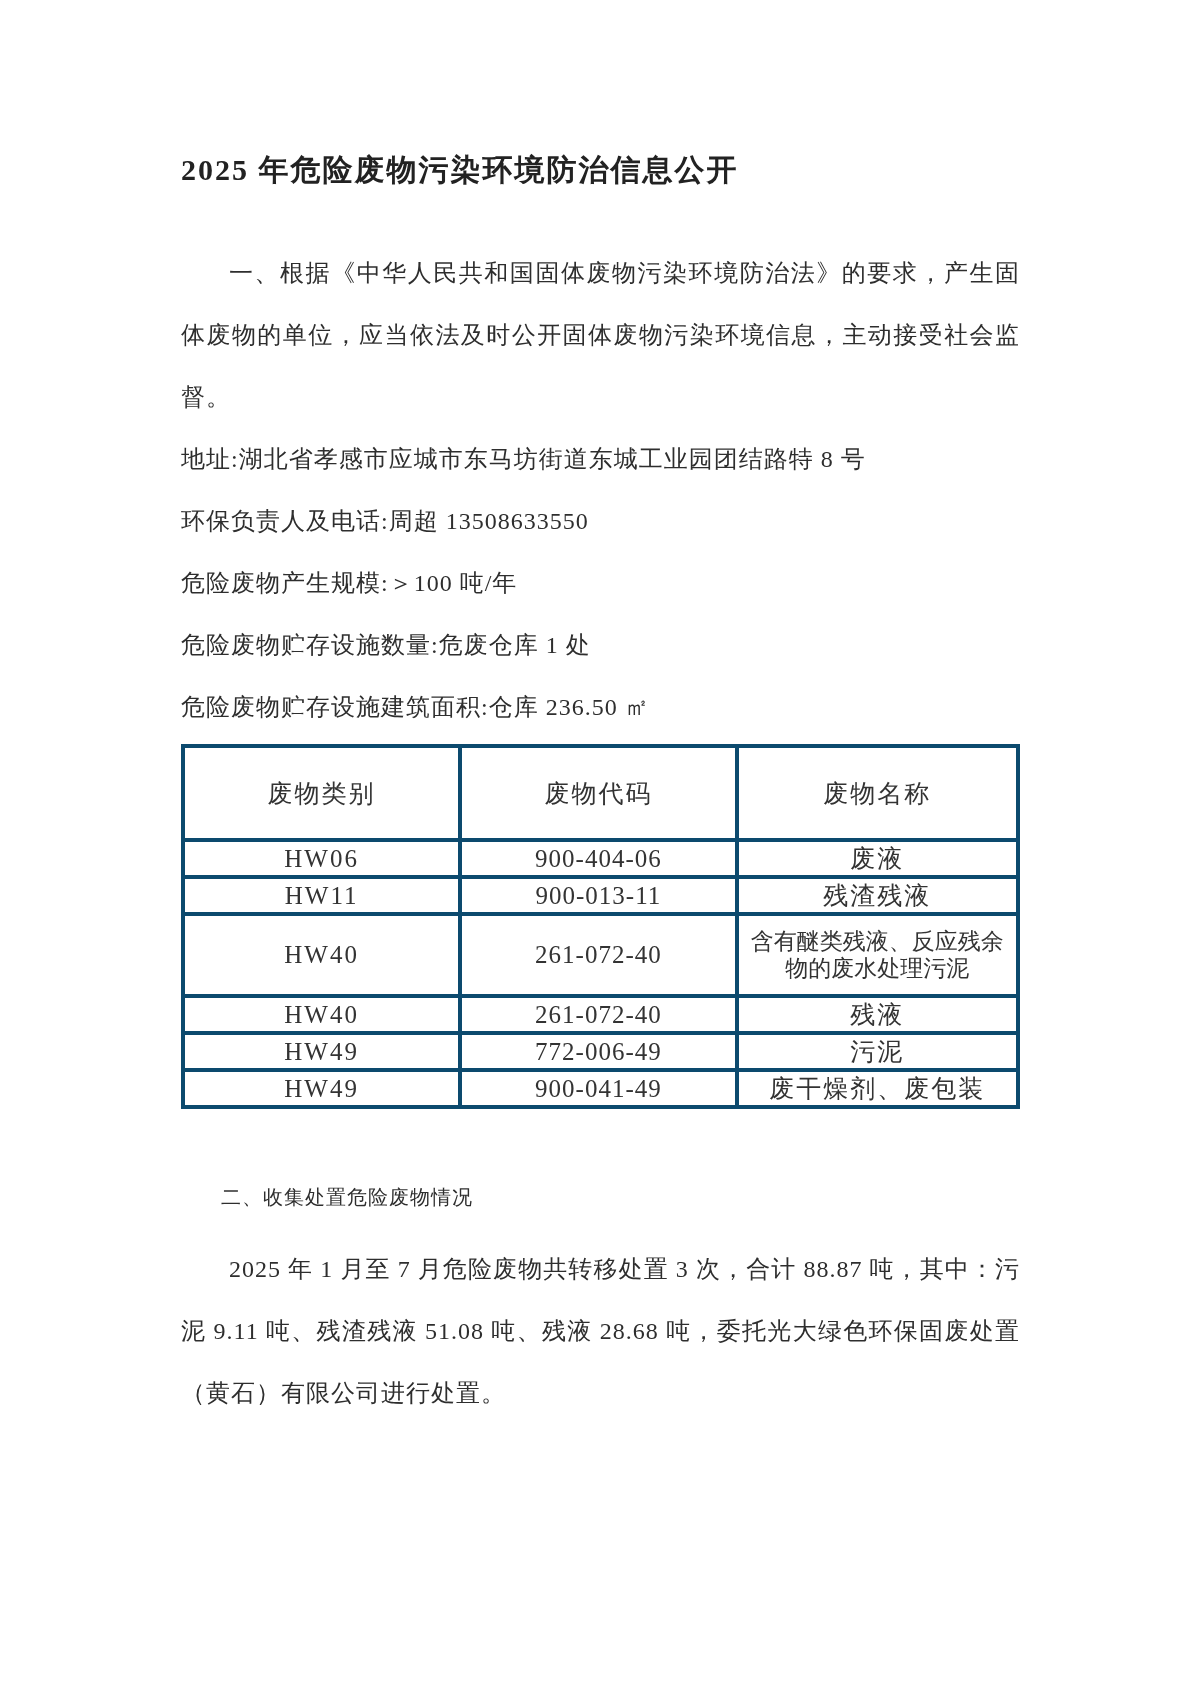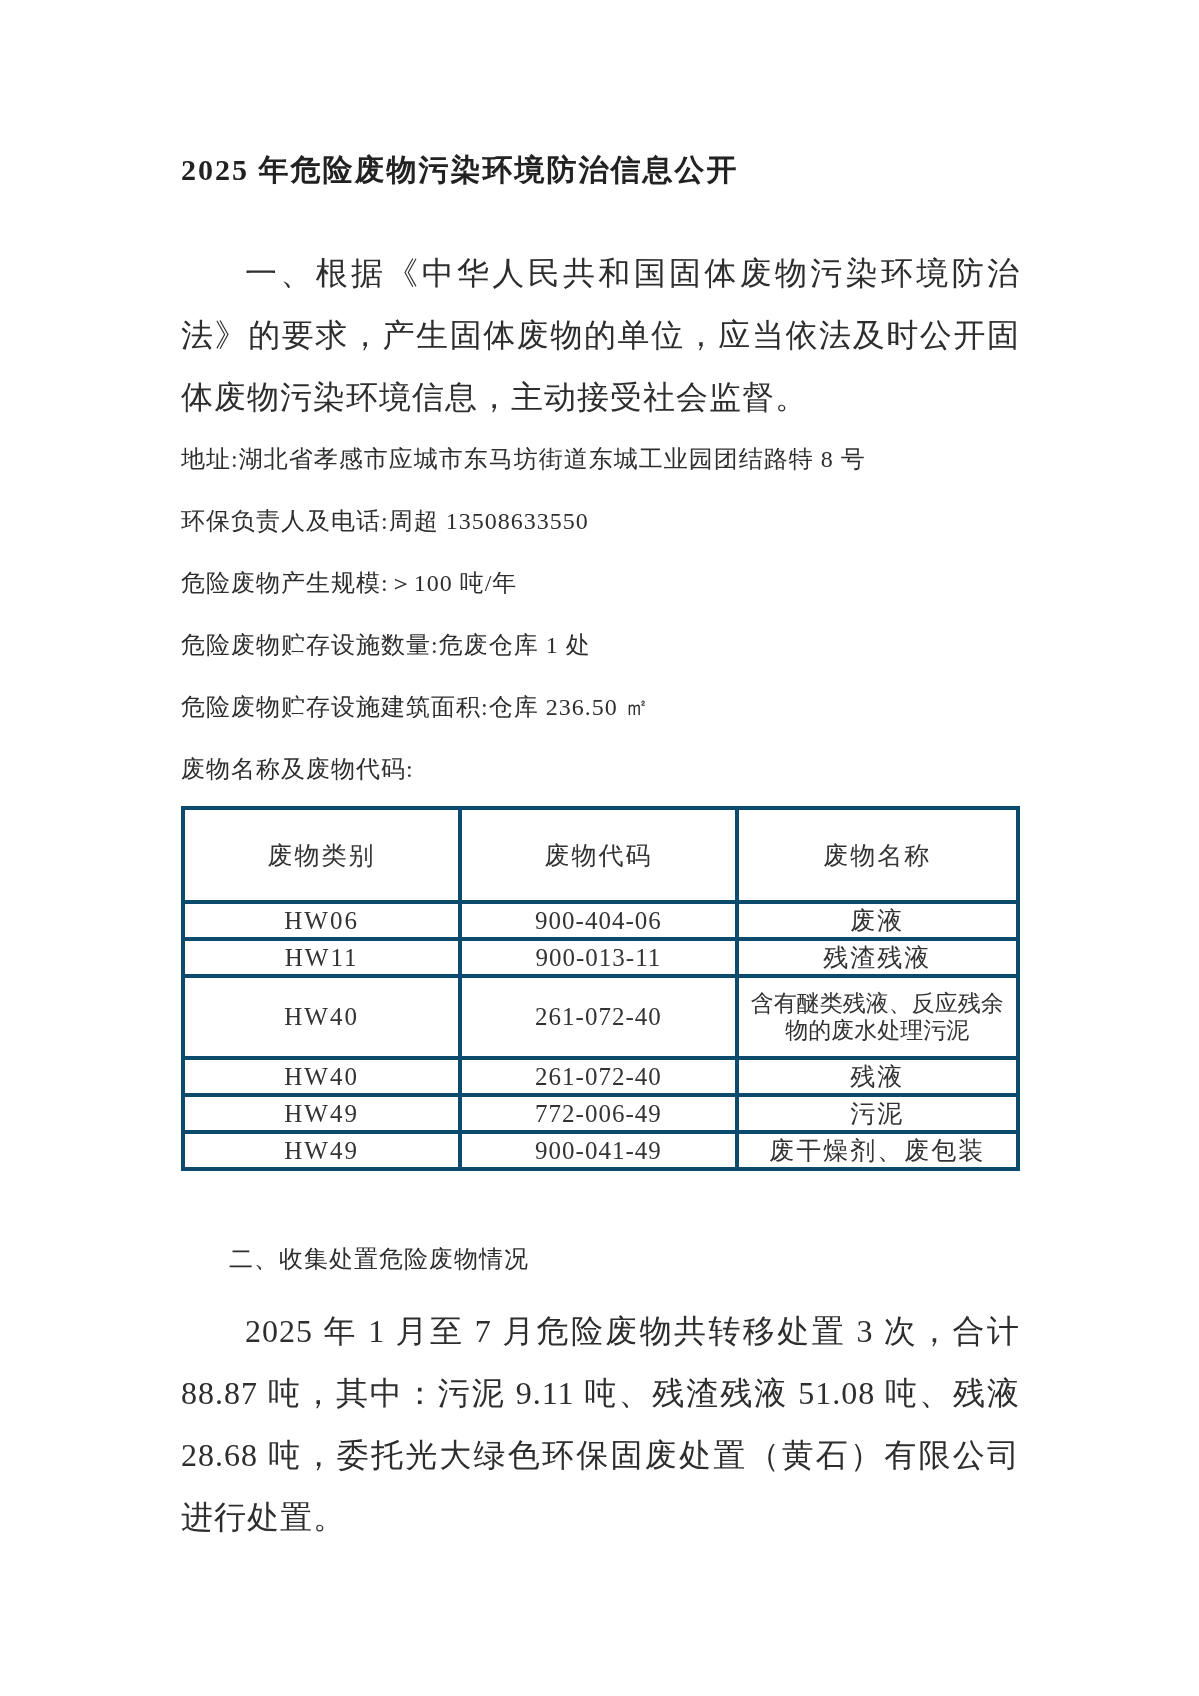--- a/index.html
+++ b/index.html
@@ -25,21 +25,21 @@
   .doc-title {
     margin: 0;
     font-size: 30px;
     line-height: 40px;
     font-weight: 700;
     letter-spacing: 2px;
     color: #222222;
   }
   .para {
     margin: 52px 0 0 0;
-    font-size: 32px;
+    font-size: 24px;
     line-height: 62px;
     letter-spacing: 1px;
     text-align: justify;
     text-indent: 2em;
   }
   .info-block {
     margin-top: 0;
   }
   .info-line {
     font-size: 24px;
@@ -72,21 +72,21 @@
   .waste-table tbody tr.row-tall { height: 50px; }
   .waste-table td.cell-code { letter-spacing: 1px; }
   .waste-table td.cell-wrap {
     font-size: 23px;
     line-height: 27px;
     letter-spacing: 0;
     padding: 12px 1px;
   }
   .section-heading {
     margin: 57px 0 0 0;
-    font-size: 24px;
+    font-size: 20px;
     line-height: 62px;
     letter-spacing: 1px;
     text-indent: 2em;
     font-weight: normal;
   }
   .closing-para {
     margin-top: 10px;
   }
 </style>
 </head>
@@ -98,21 +98,20 @@
     <h1 class="doc-title">2025 年危险废物污染环境防治信息公开</h1>
 
     <p class="para">一、根据《中华人民共和国固体废物污染环境防治法》的要求，产生固体废物的单位，应当依法及时公开固体废物污染环境信息，主动接受社会监督。</p>
 
     <div class="info-block">
       <div class="info-line">地址:湖北省孝感市应城市东马坊街道东城工业园团结路特 8 号</div>
       <div class="info-line">环保负责人及电话:周超 13508633550</div>
       <div class="info-line">危险废物产生规模:＞100 吨/年</div>
       <div class="info-line">危险废物贮存设施数量:危废仓库 1 处</div>
       <div class="info-line">危险废物贮存设施建筑面积:仓库 236.50 ㎡</div>
-      <div class="info-line">废物名称及废物代码:</div>
     </div>
 
     <table class="waste-table">
       <colgroup>
         <col class="c1">
           <col class="c2">
           <col class="c3">
       </colgroup>
       <thead>
         <tr>

